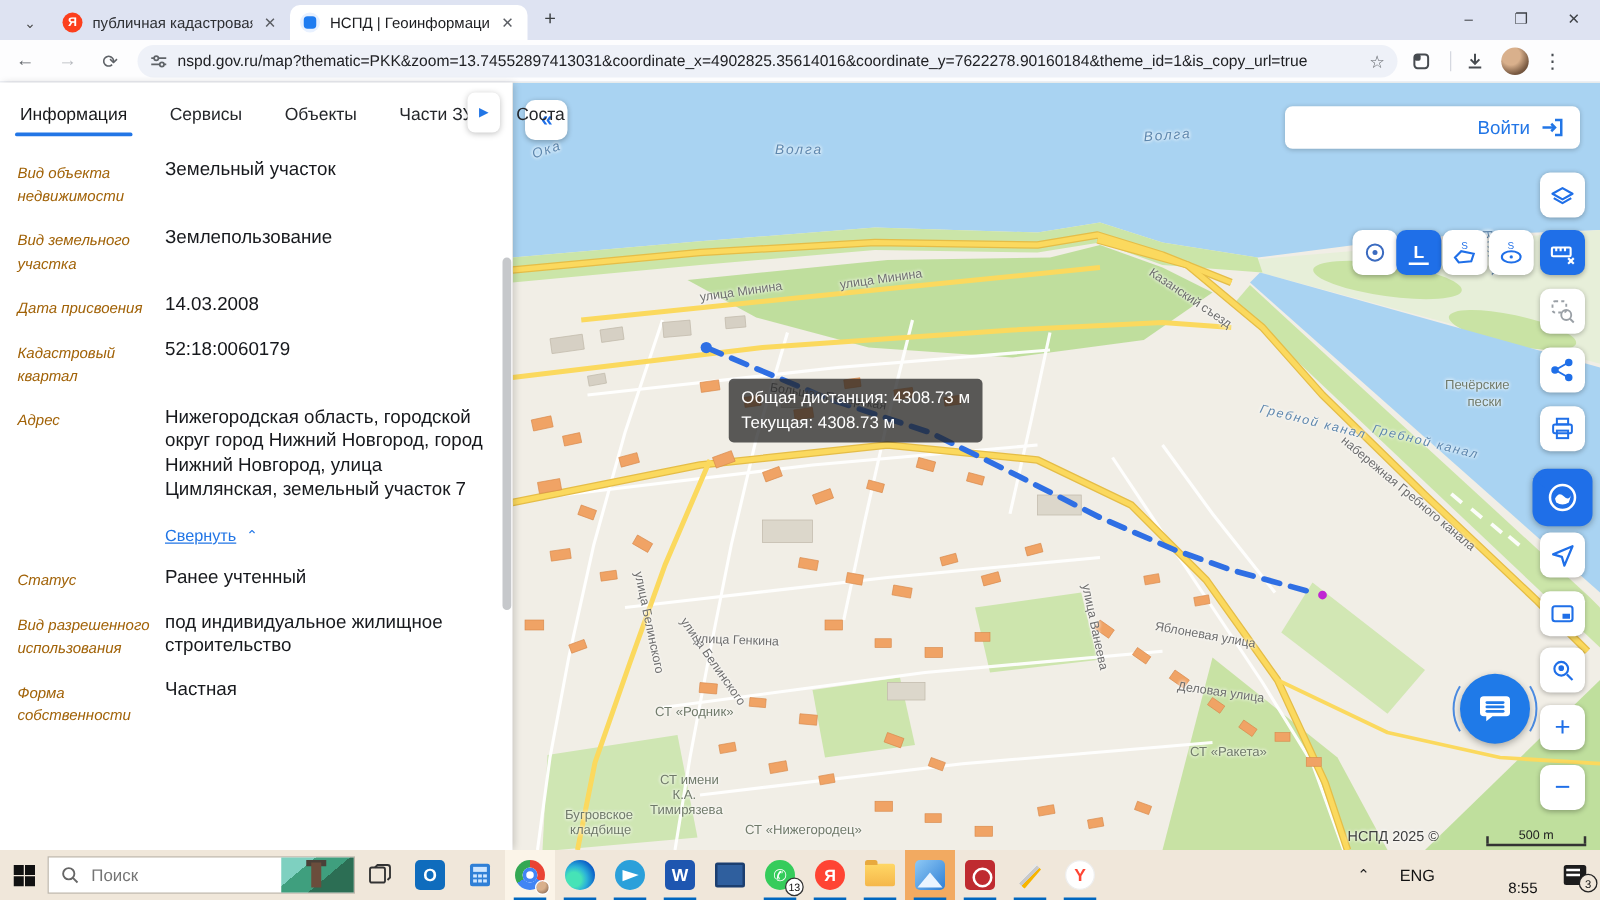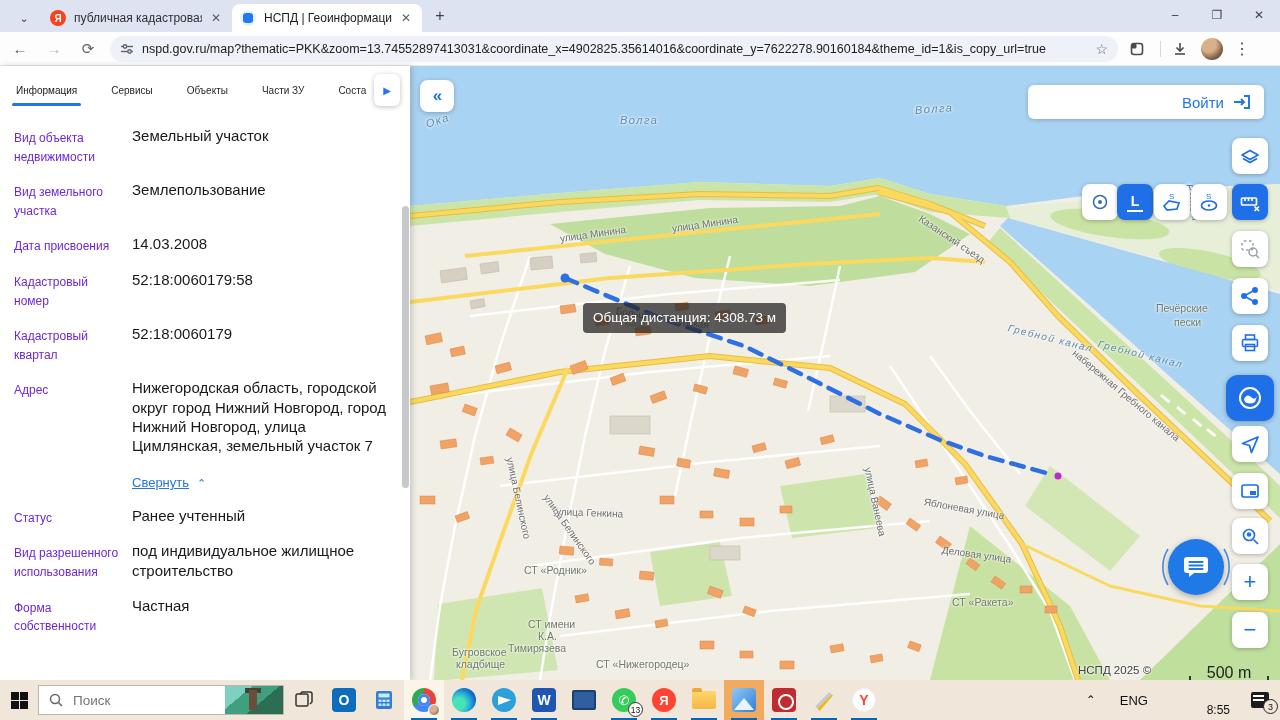--- a/index.html
+++ b/index.html
@@ -28,27 +28,27 @@
   .urlpill .tune { margin-right:8px; }
   .urltext { font-size:12.5px; color:#202124; white-space:nowrap; overflow:hidden; flex:1; }
   .star { color:#5f6368; font-size:14px; margin-left:6px; }
   .tbi { width:26px; height:26px; display:flex; align-items:center; justify-content:center; color:#474b50; margin-left:6px; }
   .avatar { width:22px; height:22px; border-radius:50%; background:radial-gradient(circle at 35% 30%, #d9b08c 0 35%, #7a5b43 70%, #4f3a2a); margin-left:8px; }
   .divider { width:1px; height:16px; background:#d5d8e0; margin-left:10px; }
 
   
   .panel { position:absolute; left:0; top:66px; width:410px; height:614px; background:#ffffff; box-shadow:2px 0 6px rgba(0,0,0,.18); z-index:5; }
   .ptabs { display:flex; align-items:center; gap:30px; padding:0 0 0 14px; height:46px; position:relative; }
-  .ptab { font-size:10px; color:#25272b; padding:13px 2px 10px; white-space:nowrap; position:relative; }
+  .ptab { font-size:14px; color:#25272b; padding:13px 2px 10px; white-space:nowrap; position:relative; }
   .ptab.active { color:#17181a; }
   .ptab.active::after { content:""; position:absolute; left:-2px; right:-2px; bottom:0; height:3px; border-radius:2px; background:#2276e6; }
   .ptab-more { position:absolute; right:10px; top:8px; width:26px; height:32px; background:#fff; border-radius:6px; box-shadow:0 1px 5px rgba(0,0,0,.25); display:flex; align-items:center; justify-content:center; color:#2276e6; font-size:10px; }
   .fields { padding:14px 14px 0 14px; }
   .frow { display:flex; margin-bottom:14px; }
-  .flabel { flex:0 0 118px; font-size:12px; line-height:1.55; color:#6d28d9; padding-top:3px; padding-right:8px; }
+  .flabel { flex:0 0 118px; font-size:12px; line-height:1.55; color:#a16207; padding-top:3px; padding-right:8px;font-style:italic; }
   .fvalue { flex:1; font-size:15px; line-height:1.28; color:#17191d; }
   .collapse-link { display:inline-flex; align-items:center; gap:8px; margin-top:20px; font-size:13px; color:#2276e6; }
   .collapse-link u { text-decoration:underline; }
   .chev-up { font-size:11px; color:#2276e6; }
   .pscroll { position:absolute; right:1px; top:140px; width:7px; height:282px; border-radius:4px; background:#c6c8cb; }
 
   
   .map { position:absolute; left:410px; top:66px; width:870px; height:614px; overflow:hidden; background:#f1eee6; }
   .map svg.base { position:absolute; left:0; top:0; }
   .ml { position:absolute; font-size:10px; color:#6e6e6e; white-space:nowrap; text-shadow:0 0 3px #fff,0 0 3px #fff; transform-origin:left center; }
@@ -61,21 +61,21 @@
   .btn-w { background:#fff; color:#1f6fe8; }
   .btn-b { background:#1f6fe8; color:#fff; }
   .loginbar { position:absolute; left:618px; top:19px; width:236px; height:34px; background:#fff; border-radius:6px; box-shadow:0 1px 4px rgba(0,0,0,.22); display:flex; align-items:center; justify-content:flex-end; padding-right:12px; gap:8px; }
   .loginbar span { color:#2276e6; font-size:15px; }
   .collapse-panel-btn { position:absolute; left:10px; top:14px; width:34px; height:32px; background:#fff; border-radius:8px; box-shadow:0 1px 4px rgba(0,0,0,.25); display:flex; align-items:center; justify-content:center; color:#1f6fe8; font-size:17px; font-weight:bold; letter-spacing:-1px; }
   .activetool { position:absolute; left:816px; top:309px; width:48px; height:46px; background:#1f6fe8; border-radius:12px 10px 10px 12px; box-shadow:0 1px 5px rgba(0,0,0,.3); display:flex; align-items:center; justify-content:center; }
   .activetool::before { content:""; position:absolute; left:-7px; top:6px; border:7px solid transparent; border-right:10px solid #1f6fe8; border-top-width:2px; }
   .zoomtxt { font-size:22px; font-weight:400; }
   .chatwrap { position:absolute; left:744px; top:459px; width:84px; height:84px; }
   .chatbtn { position:absolute; left:14px; top:14px; width:56px; height:56px; border-radius:50%; background:#1f7ae8; display:flex; align-items:center; justify-content:center; box-shadow:0 2px 6px rgba(0,0,0,.3); }
-  .scalebar { position:absolute; left:779px; top:597px; width:80px; text-align:center; font-size:16px; color:#222; border-bottom:2px solid #333; line-height:1.2; }
+  .scalebar { position:absolute; left:779px; top:597px; width:80px; text-align:center; font-size:10px; color:#222; border-bottom:2px solid #333; line-height:1.2; }
   .scalebar::before,.scalebar::after { content:""; position:absolute; bottom:0; width:2px; height:6px; background:#333; }
   .scalebar::before { left:0; } .scalebar::after { right:0; }
   .attrib { position:absolute; left:668px; top:598px; font-size:11.5px; color:#3f3f3f; text-shadow:0 0 3px #fff,0 0 3px #fff; }
 
   
   .taskbar { position:absolute; left:0; top:680px; width:1280px; height:40px; background:#f0e7da; display:flex; align-items:center; z-index:9; }
   .startbtn { width:38px; height:40px; display:flex; align-items:center; justify-content:center; }
   .winlogo { width:17px; height:17px; display:grid; grid-template-columns:8px 8px; grid-template-rows:8px 8px; gap:1px; }
   .winlogo i { background:#111; }
   .searchbox { width:246px; height:30px; background:#fff; border:1px solid #bdb5a8; display:flex; align-items:center; padding-left:10px; position:relative; }
@@ -193,24 +193,20 @@
         <div class="flabel">Вид объекта недвижимости</div>
         <div class="fvalue">Земельный участок</div>
       </div>
       <div class="frow">
         <div class="flabel">Вид земельного участка</div>
         <div class="fvalue">Землепользование</div>
       </div>
       <div class="frow">
         <div class="flabel">Дата присвоения</div>
         <div class="fvalue">14.03.2008</div>
-      </div>
-      <div class="frow">
-        <div class="flabel">Кадастровый номер</div>
-        <div class="fvalue">52:18:0060179:58</div>
       </div>
       <div class="frow">
         <div class="flabel">Кадастровый квартал</div>
         <div class="fvalue">52:18:0060179</div>
       </div>
       <div class="frow">
         <div class="flabel">Адрес</div>
         <div class="fvalue">
           <span>Нижегородская область, городской округ город Нижний Новгород, город Нижний Новгород, улица Цимлянская, земельный участок 7</span><br>
           <span class="collapse-link">
@@ -387,27 +383,28 @@
     <span class="ml" style="left:100px;top:386px;transform:rotate(78deg)">улица Белинского</span>
     <span class="ml" style="left:136px;top:424px;transform:rotate(55deg)">улица Белинского</span>
     <span class="ml" style="left:146px;top:440px;transform:rotate(2deg)">улица Генкина</span>
     <span class="ml" style="left:458px;top:396px;transform:rotate(78deg)">улица Ванеева</span>
     <span class="ml" style="left:514px;top:430px;transform:rotate(10deg)">Яблоневая улица</span>
     <span class="ml" style="left:532px;top:478px;transform:rotate(8deg)">Деловая улица</span>
     <span class="ml area" style="left:542px;top:530px">СТ «Ракета»</span>
     <span class="ml area" style="left:114px;top:498px">СТ «Родник»</span>
     <span class="ml area" style="left:118px;top:552px">СТ имени</span>
     <span class="ml area" style="left:128px;top:564px">К.А.</span>
-    <span class="ml area" style="left:98px;top:576px">Тимирязева</span>
+    <span class="ml area" style="left:110px;top:576px">Тимирязева</span>
     <span class="ml area" style="left:42px;top:580px">Бугровское</span>
     <span class="ml area" style="left:46px;top:592px">кладбище</span>
     <span class="ml area" style="left:186px;top:592px">СТ «Нижегородец»</span>
 
     <div class="mtooltip">
       <div>Общая дистанция: 4308.73 м</div>
+      <div>Текущая: 4308.73 м</div>
     </div>
 
     <div class="collapse-panel-btn">
         <span>«</span>
       </div>
 
     <div class="loginbar">
       <span>Войти</span>
       <svg width="20" height="18" viewBox="0 0 20 18">
           <g stroke="#2276e6" stroke-width="2" fill="none">

